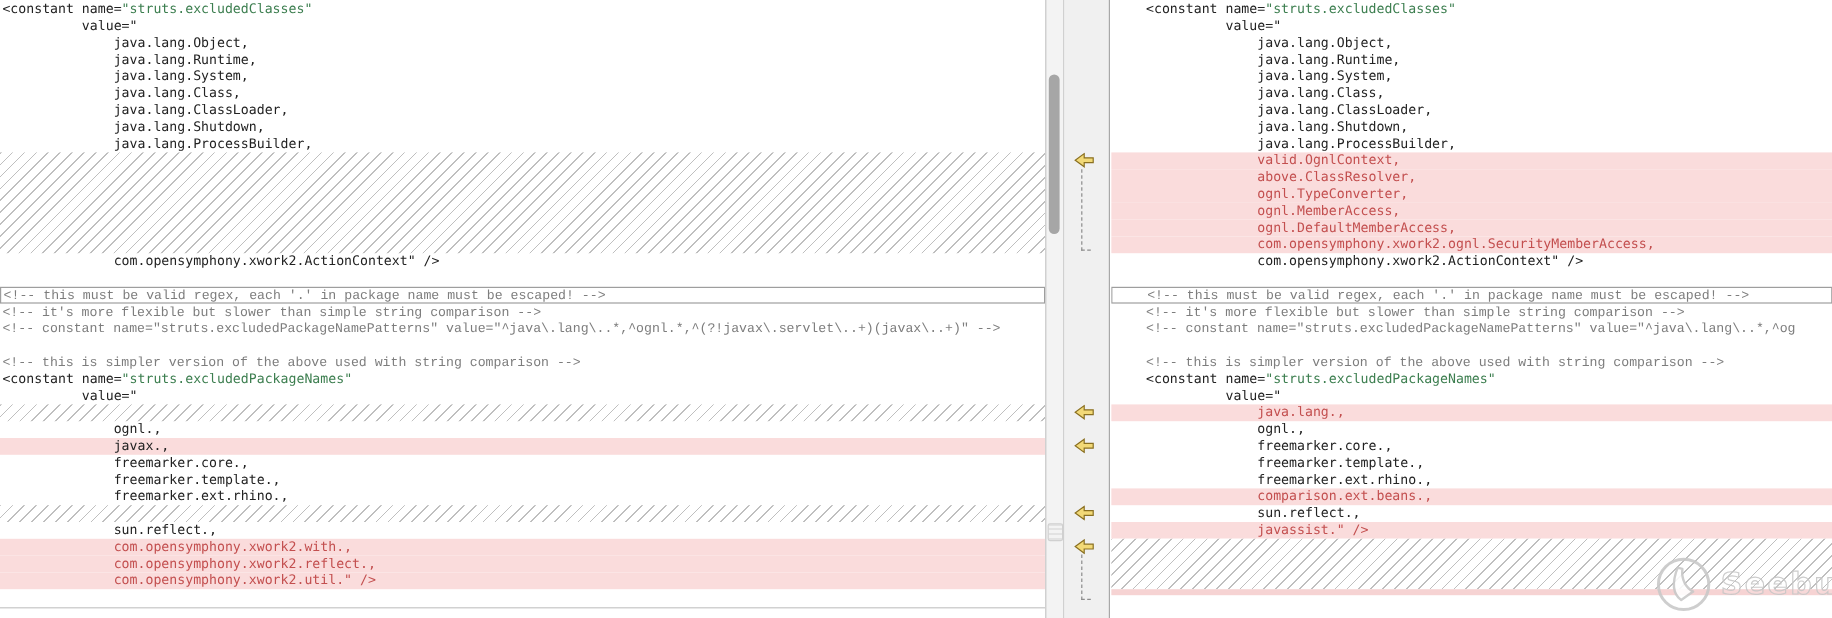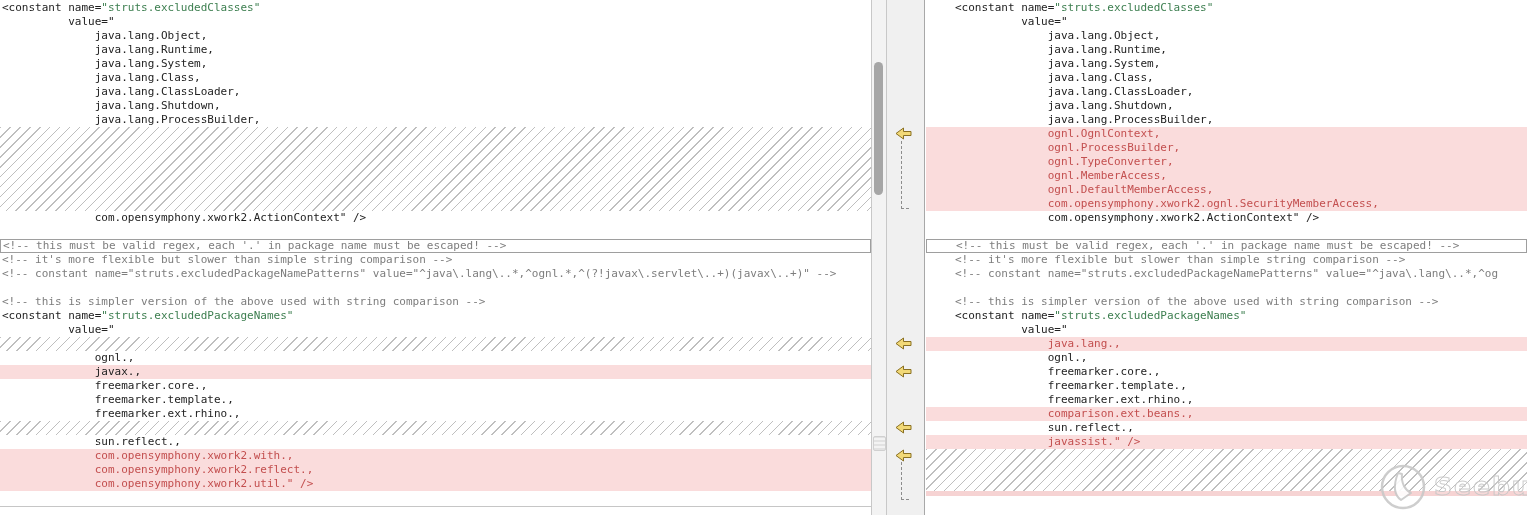--- a/index.html
+++ b/index.html
@@ -10,21 +10,21 @@
   #right-pane{left:926px;width:601px;}
   .pane-content{padding-top:1px;}
   .row{height:14px;line-height:14px;white-space:pre;overflow:hidden;box-sizing:border-box;padding-left:2px;}
   #right-pane .row{padding-left:29px;}
   .row.bg-pink{background:#fadcdc;}
   .row.boxed{border:1px solid #9e9e9e;line-height:12px;}
   .row.hatch{background-image:repeating-linear-gradient(135deg,#bfbfbf 0,#bfbfbf 1px,#ffffff 1px,#ffffff 7px);background-color:#fff;}
   .row.strip{background:#f6d3d3;}
   .c-plain{color:#222222;}
   .c-string{color:#3c7e4f;}
-  .c-comment{color:#7d7d7d;}
+  .c-comment{color:#7d7d7d;font-family:Liberation Mono, monospace;}
   .c-red{color:#c34f4f;}
   #left-bottom-line{position:absolute;left:0;top:506px;width:871px;height:0;border-top:1px solid #c6c6c6;}
   
   #left-scrollbar{position:absolute;left:871px;top:0;width:16px;height:515px;background:#f3f3f3;
       border-left:1px solid #c8c8c8;border-right:1px solid #c8c8c8;box-sizing:border-box;}
   #scrollbar-thumb{position:absolute;left:2px;top:62px;width:9px;height:133px;background:#a6a6a6;border-radius:5px;}
   #splitter-grip{position:absolute;left:1px;top:436px;width:11px;height:13px;border:1px solid #d0d0d0;border-radius:2px;
       background:repeating-linear-gradient(0deg,#e2e2e2 0,#e2e2e2 2px,#f3f3f3 2px,#f3f3f3 4px);}
   
   #gutter{position:absolute;left:887px;top:0;width:38px;height:515px;background:#f0f0f0;
@@ -106,22 +106,22 @@
     <div id="right-content" class="pane-content">
         <div class="row"><span class="c-plain">&lt;constant name=</span><span class="c-string">"struts.excludedClasses"</span></div>
         <div class="row"><span class="c-plain">          value="</span></div>
         <div class="row"><span class="c-plain">              java.lang.Object,</span></div>
         <div class="row"><span class="c-plain">              java.lang.Runtime,</span></div>
         <div class="row"><span class="c-plain">              java.lang.System,</span></div>
         <div class="row"><span class="c-plain">              java.lang.Class,</span></div>
         <div class="row"><span class="c-plain">              java.lang.ClassLoader,</span></div>
         <div class="row"><span class="c-plain">              java.lang.Shutdown,</span></div>
         <div class="row"><span class="c-plain">              java.lang.ProcessBuilder,</span></div>
-        <div class="row bg-pink"><span class="c-red">              ognl.OgnlContext,</span></div>
-        <div class="row bg-pink"><span class="c-red">              ognl.ProcessBuilder,</span></div>
+        <div class="row bg-pink"><span class="c-red">              valid.OgnlContext,</span></div>
+        <div class="row bg-pink"><span class="c-red">              above.ClassResolver,</span></div>
         <div class="row bg-pink"><span class="c-red">              ognl.TypeConverter,</span></div>
         <div class="row bg-pink"><span class="c-red">              ognl.MemberAccess,</span></div>
         <div class="row bg-pink"><span class="c-red">              ognl.DefaultMemberAccess,</span></div>
         <div class="row bg-pink"><span class="c-red">              com.opensymphony.xwork2.ognl.SecurityMemberAccess,</span></div>
         <div class="row"><span class="c-plain">              com.opensymphony.xwork2.ActionContext" /&gt;</span></div>
         <div class="row"></div>
         <div class="row boxed"><span class="c-comment">&lt;!-- this must be valid regex, each '.' in package name must be escaped! --&gt;</span></div>
         <div class="row"><span class="c-comment">&lt;!-- it's more flexible but slower than simple string comparison --&gt;</span></div>
         <div class="row"><span class="c-comment">&lt;!-- constant name="struts.excludedPackageNamePatterns" value="^java\.lang\..*,^og</span></div>
         <div class="row"></div>

